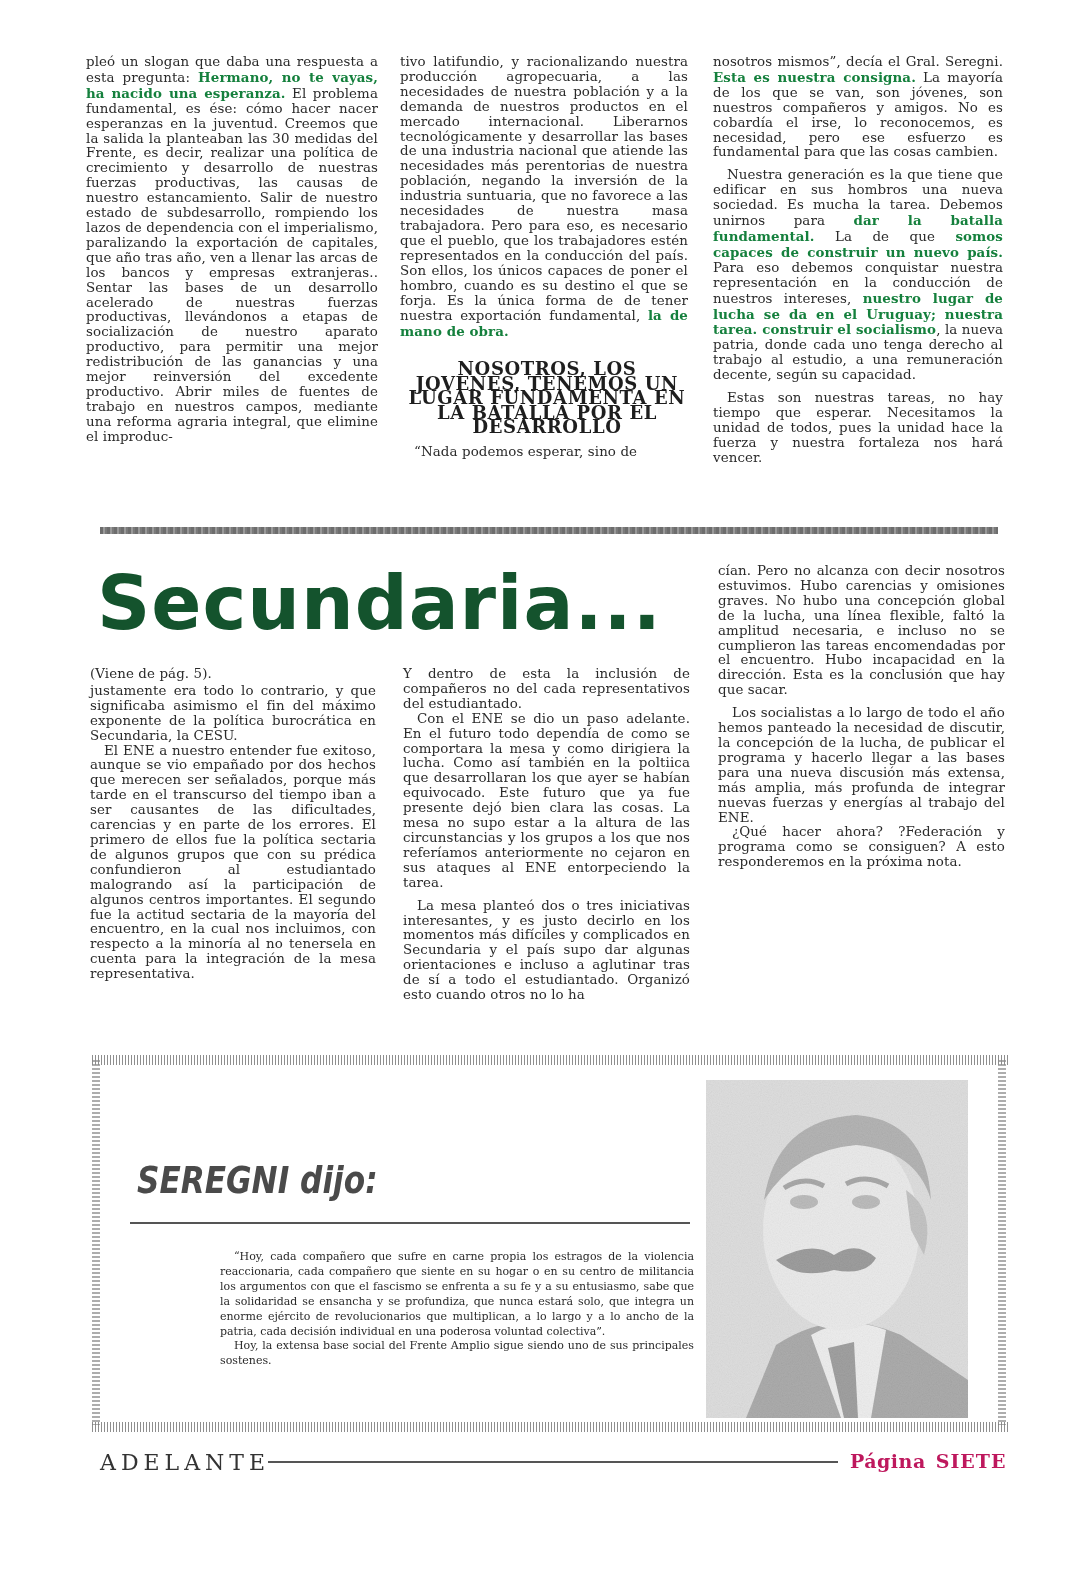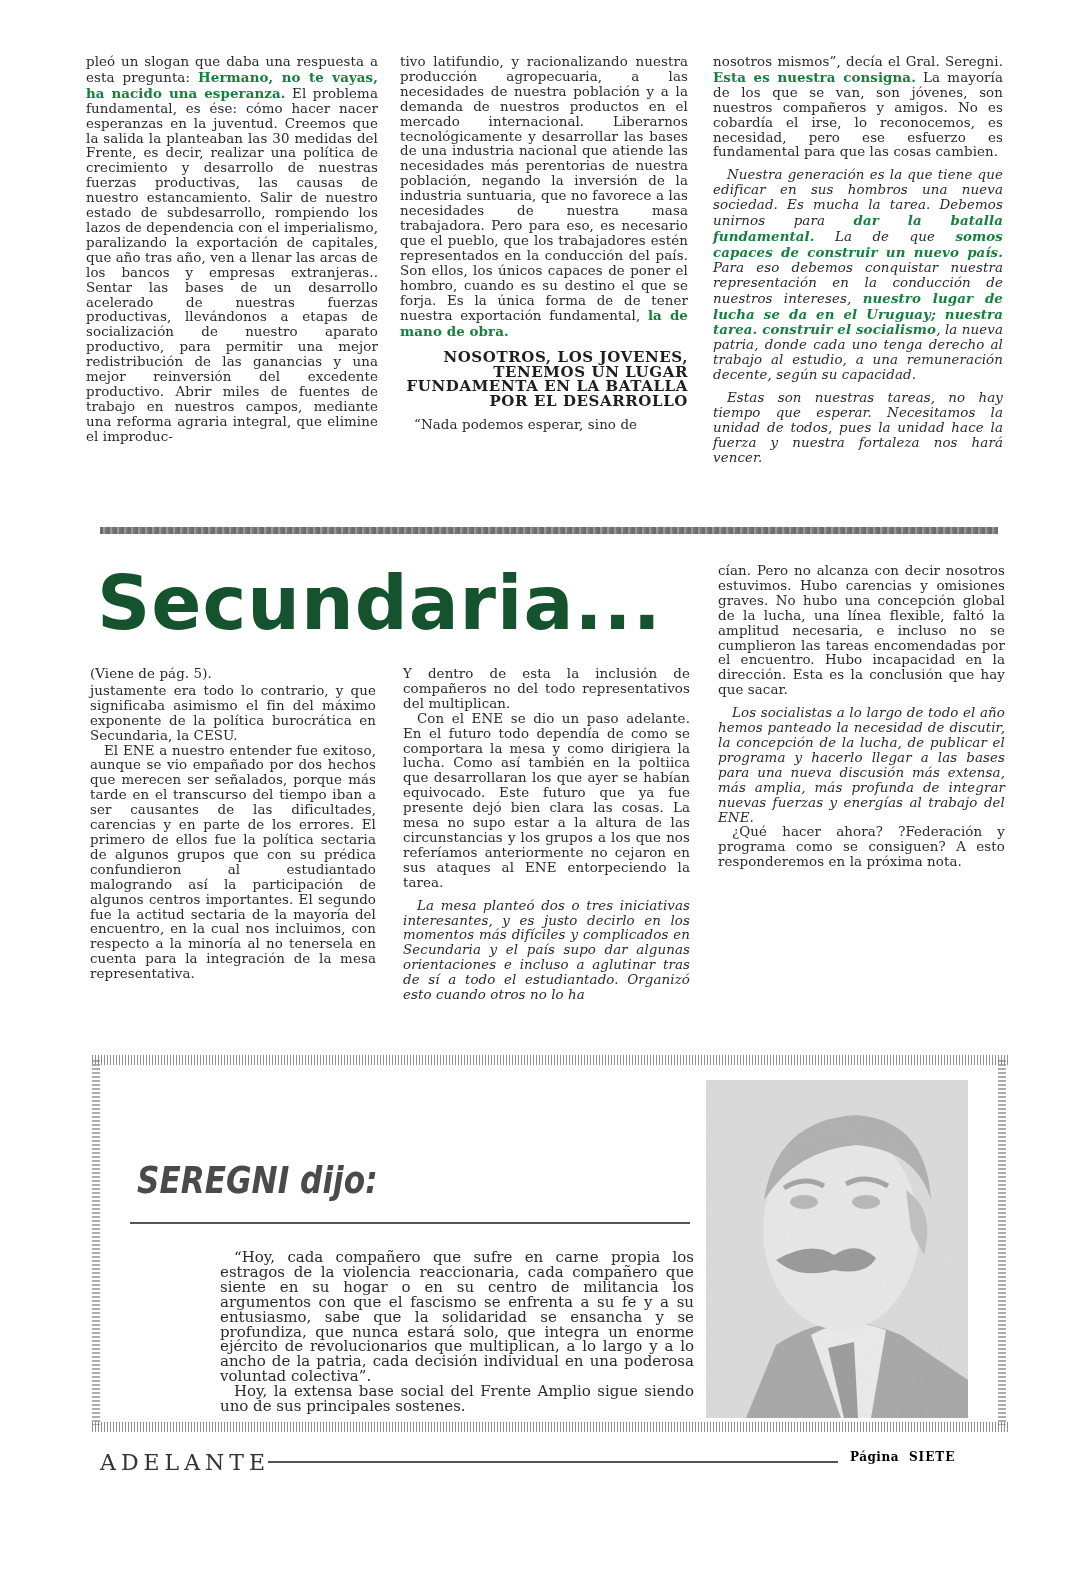--- a/index.html
+++ b/index.html
@@ -1,42 +1,42 @@
 <!DOCTYPE html>
 <html><head>
 <meta charset="utf-8">
 <style>
   html, body { margin: 0; padding: 0; background: #ffffff; }
   body { width: 1081px; height: 1573px; position: relative; overflow: hidden; color: #2a2a2a;
          font-family: "DejaVu Serif", "Liberation Serif", serif; }
   .col { position: absolute; font-size: 13.4px; line-height: 14.9px; text-align: justify; letter-spacing: 0.1px; }
   .col p { margin: 0; }
   .col p.indent { text-indent: 14px; }
-  .col p.gap { margin-top: 8px; font-style: italic; }
+  .col p.gap { margin-top: 8px; }
   .col b { font-weight: bold; color: #15803d; }
-  .subhead { font-family: "DejaVu Serif", serif; font-weight: bold; font-size: 15px; line-height: 14.5px;
-             letter-spacing: 0.6px; margin: 10px 0 10px 6px; text-align: right; color: #1e1e1e; }
+  .subhead { font-family: "DejaVu Serif", serif; font-weight: bold; font-size: 18px; line-height: 14.5px;
+             letter-spacing: 0.6px; margin: 22px 0 10px 6px; text-align: center; color: #1e1e1e; }
   .rule-heavy { position: absolute; left: 100px; top: 527px; width: 898px; height: 7px;
                 background: repeating-linear-gradient(90deg, #6d6d6d 0 3px, #9a9a9a 3px 5px, #7a7a7a 5px 7px); }
   .big-title { position: absolute; left: 97px; top: 566px; font-family: "DejaVu Sans", "Liberation Sans", sans-serif;
                font-weight: bold; font-size: 74px; letter-spacing: 1px; color: #14532d; line-height: 1; }
   .dotted-rule { position: absolute; left: 92px; width: 916px; height: 10px;
                  background: repeating-linear-gradient(90deg, #7a7a7a 0 1px, transparent 1px 3px); opacity: 0.85; }
   .side-rule { position: absolute; top: 1060px; width: 8px; height: 365px;
                background: repeating-linear-gradient(180deg, #8a8a8a 0 2px, transparent 2px 4px); opacity: 0.7; }
   .seregni-title { position: absolute; left: 137px; top: 1158px; font-family: "DejaVu Sans", "Liberation Sans", sans-serif;
                    font-weight: bold; font-style: italic; font-size: 38px; color: #4a4a4a; transform: scaleX(0.82); transform-origin: left; }
   .seregni-rule { position: absolute; left: 130px; top: 1222px; width: 560px; height: 2px; background: #555; }
-  .quote { position: absolute; left: 220px; top: 1250px; width: 474px; font-size: 15px; line-height: 14.9px; text-align: justify; }
+  .quote { position: absolute; left: 220px; top: 1250px; width: 474px; font-size: 11px; line-height: 14.9px; text-align: justify; }
   .quote p { margin: 0; text-indent: 14px; }
   .photo { position: absolute; left: 706px; top: 1080px; width: 262px; height: 338px; overflow: hidden;
            background: #b9b9b9; }
   .footer-left { position: absolute; left: 100px; top: 1450px; font-family: "DejaVu Serif", serif; font-size: 22px; letter-spacing: 5px; color: #333; }
   .footer-line { position: absolute; left: 268px; top: 1461px; width: 570px; height: 2px; background: #555; }
-  .footer-right { position: absolute; left: 850px; top: 1450px; font-family: "DejaVu Serif", serif; font-size: 12px; font-weight: bold; color: #000000; letter-spacing: 0.5px; }
+  .footer-right { position: absolute; left: 850px; top: 1450px; font-family: "DejaVu Serif", serif; font-size: 19px; font-weight: bold; color: #be185d; letter-spacing: 0.5px; }
   .footer-right span.num { margin-left: 10px; letter-spacing: 1px; }
 </style>
 </head>
 <body>
 
 <div class="col" id="t1" style="left:86px; top:55px; width:292px;">
     <p>pleó un slogan que daba una respuesta a esta pregunta: <b>Hermano, no te vayas, ha nacido una esperanza.</b> El problema fundamental, es ése: cómo hacer nacer esperanzas en la juventud. Creemos que la salida la planteaban las 30 medidas del Frente, es decir, realizar una política de crecimiento y desarrollo de nuestras fuerzas productivas, las causas de nuestro estancamiento. Salir de nuestro estado de subdesarrollo, rompiendo los lazos de dependencia con el imperialismo, paralizando la exportación de capitales, que año tras año, ven a llenar las arcas de los bancos y empresas extranjeras.. Sentar las bases de un desarrollo acelerado de nuestras fuerzas productivas, llevándonos a etapas de socialización de nuestro aparato productivo, para permitir una mejor redistribución de las ganancias y una mejor reinversión del excedente productivo. Abrir miles de fuentes de trabajo en nuestros campos, mediante una reforma agraria integral, que elimine el improduc-</p>
   </div>
 <div class="col" style="left:400px; top:55px; width:288px;">
   <div id="t2">
@@ -56,21 +56,21 @@
 <div class="big-title">Secundaria...</div>
 
 <div class="col" style="left:90px; top:667px; width:286px;">
   <p style="margin-bottom:2px;">(Viene de pág. 5).</p>
   <div id="s1">
       <p>justamente era todo lo contrario, y que significaba asimismo el fin del máximo exponente de la política burocrática en Secundaria, la CESU.</p>
       <p class="indent">El ENE a nuestro entender fue exitoso, aunque se vio empañado por dos hechos que merecen ser señalados, porque más tarde en el transcurso del tiempo iban a ser causantes de las dificultades, carencias y en parte de los errores. El primero de ellos fue la política sectaria de algunos grupos que con su prédica confundieron al estudiantado malogrando así la participación de algunos centros importantes. El segundo fue la actitud sectaria de la mayoría del encuentro, en la cual nos incluimos, con respecto a la minoría al no tenersela en cuenta para la integración de la mesa representativa.</p>
     </div>
 </div>
 <div class="col" id="s2" style="left:403px; top:667px; width:287px;">
-    <p>Y dentro de esta la inclusión de compañeros no del todo representativos del multiplican.</p>
+    <p>Y dentro de esta la inclusión de compañeros no del cada representativos del estudiantado.</p>
     <p class="indent">Con el ENE se dio un paso adelante. En el futuro todo dependía de como se comportara la mesa y como dirigiera la lucha. Como así también en la poltiica que desarrollaran los que ayer se habían equivocado. Este futuro que ya fue presente dejó bien clara las cosas. La mesa no supo estar a la altura de las circunstancias y los grupos a los que nos referíamos anteriormente no cejaron en sus ataques al ENE entorpeciendo la tarea.</p>
     <p class="indent gap">La mesa planteó dos o tres iniciativas interesantes, y es justo decirlo en los momentos más difíciles y complicados en Secundaria y el país supo dar algunas orientaciones e incluso a aglutinar tras de sí a todo el estudiantado. Organizó esto cuando otros no lo ha</p>
   </div>
 <div class="col" id="s3" style="left:718px; top:564px; width:287px;">
     <p>cían. Pero no alcanza con decir nosotros estuvimos. Hubo carencias y omisiones graves. No hubo una concepción global de la lucha, una línea flexible, faltó la amplitud necesaria, e incluso no se cumplieron las tareas encomendadas por el encuentro. Hubo incapacidad en la dirección. Esta es la conclusión que hay que sacar.</p>
     <p class="indent gap">Los socialistas a lo largo de todo el año hemos panteado la necesidad de discutir, la concepción de la lucha, de publicar el programa y hacerlo llegar a las bases para una nueva discusión más extensa, más amplia, más profunda de integrar nuevas fuerzas y energías al trabajo del ENE.</p>
     <p class="indent">¿Qué hacer ahora? ?Federación y programa como se consiguen? A esto responderemos en la próxima nota.</p>
   </div>
 
 <div class="dotted-rule" style="top:1055px;"></div>

